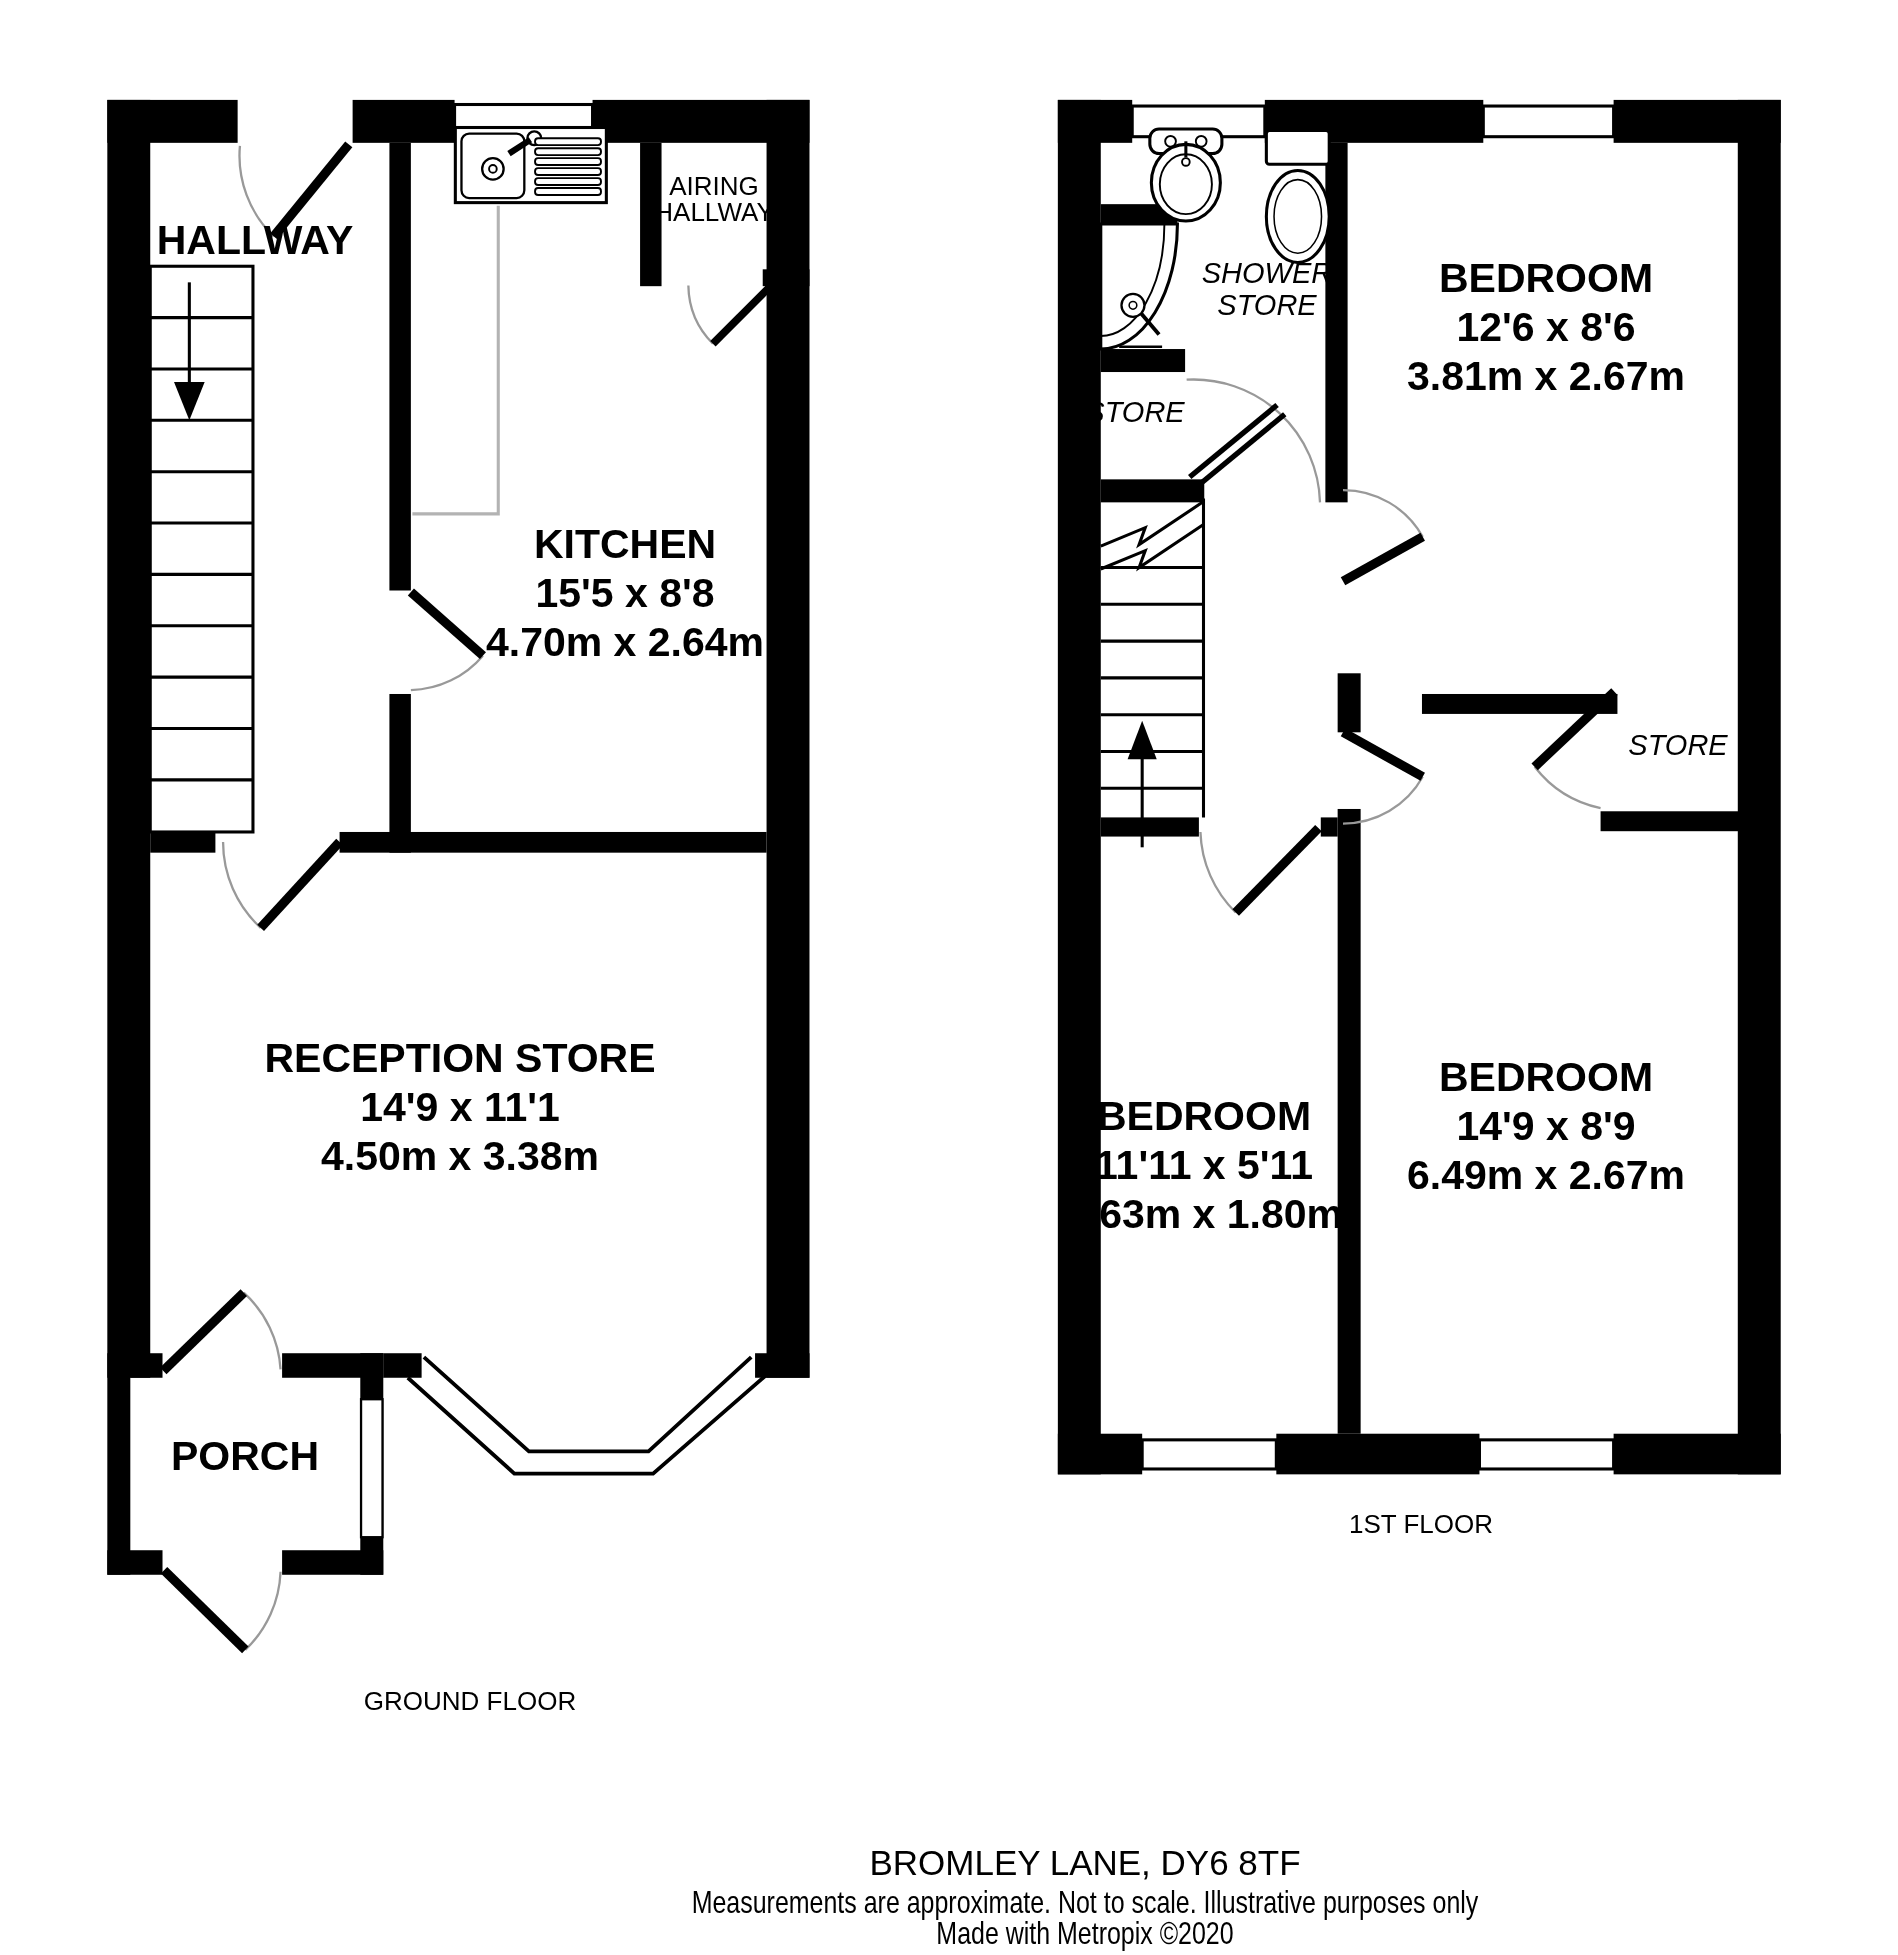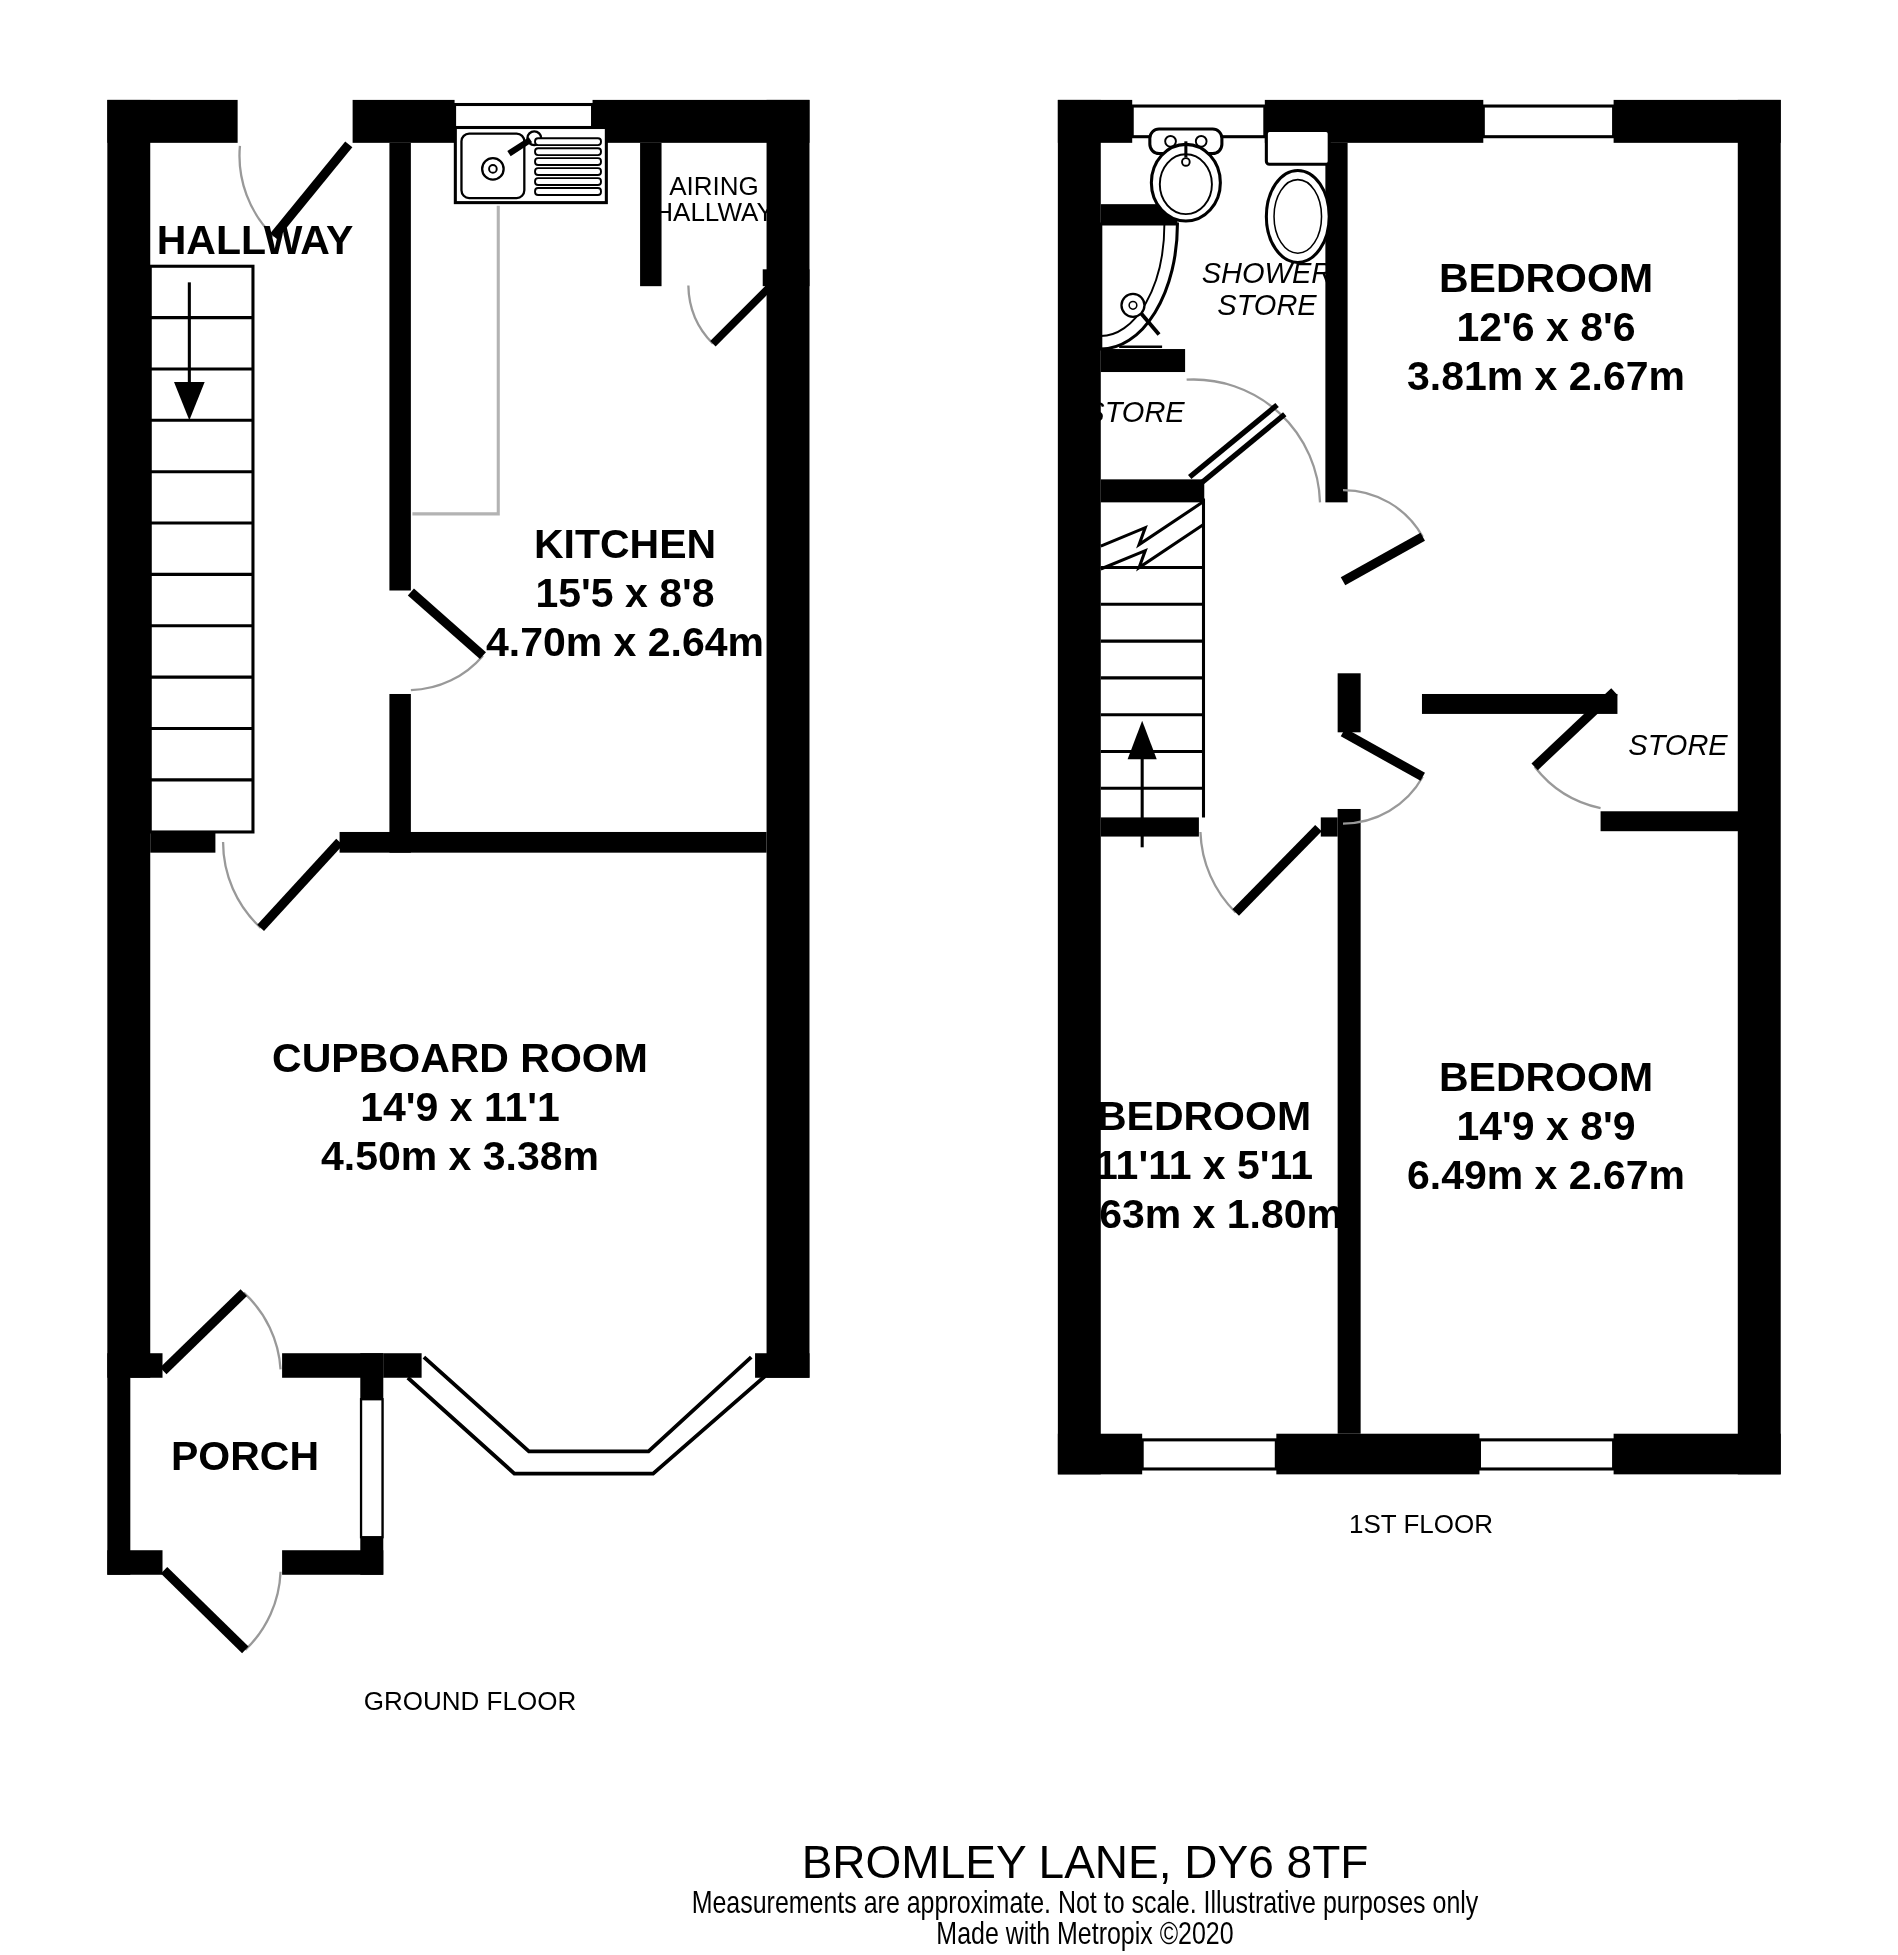--- a/index.html
+++ b/index.html
@@ -4,21 +4,21 @@
 <style>
   html,body{margin:0;padding:0;background:#ffffff;}
   #page{position:relative;width:1898px;height:1956px;background:#ffffff;overflow:hidden;
         font-family:"Liberation Sans","DejaVu Sans",sans-serif;color:#000;}
   #plan-svg{position:absolute;left:0;top:0;}
   .lbl{position:absolute;transform:translate(-50%,-50%);white-space:nowrap;text-align:center;line-height:1;}
   .room-lbl{font-weight:bold;font-size:41px;letter-spacing:0px;}
   .small-lbl{font-size:29px;font-style:italic;}
   .tiny-lbl{font-size:26px;}
   .floor-lbl{font-size:26px;}
-  .footer-main{font-size:46px;}
+  .footer-main{font-size:35px;}
   .footer-cond{font-size:32px;transform:translate(-50%,-50%) scaleX(0.78);}
 </style>
 </head>
 <body>
 
 <div id="page">
 
 <svg id="plan-svg" width="1898" height="1956" viewBox="0 0 2476 2551">
 
   <g>
@@ -232,21 +232,21 @@
     </g>
   </g>
 </svg>
 
 <div class="lbl room-lbl" style="left:255px;top:240px">HALLWAY</div>
 <div class="lbl room-lbl" style="left:625px;top:544px">KITCHEN</div>
 <div class="lbl room-lbl" style="left:625px;top:593px">15'5 x 8'8</div>
 <div class="lbl room-lbl" style="left:625px;top:642px">4.70m x 2.64m</div>
 <div class="lbl tiny-lbl" style="left:714px;top:186px">AIRING</div>
 <div class="lbl tiny-lbl" style="left:714px;top:212px">HALLWAY</div>
-<div class="lbl room-lbl" style="left:460px;top:1058px">CUPBOARD ROOM</div>
+<div class="lbl room-lbl" style="left:460px;top:1058px">RECEPTION STORE</div>
 <div class="lbl room-lbl" style="left:460px;top:1107px">14'9 x 11'1</div>
 <div class="lbl room-lbl" style="left:460px;top:1156px">4.50m x 3.38m</div>
 <div class="lbl room-lbl" style="left:245px;top:1456px">PORCH</div>
 <div class="lbl floor-lbl" style="left:470px;top:1701px">GROUND FLOOR</div>
 
 <div class="lbl small-lbl" style="left:1267px;top:273px">SHOWER</div>
 <div class="lbl small-lbl" style="left:1267px;top:305px">STORE</div>
 <div class="lbl small-lbl" style="left:1135px;top:412px">STORE</div>
 <div class="lbl small-lbl" style="left:1678px;top:745px">STORE</div>
 <div class="lbl room-lbl" style="left:1546px;top:278px">BEDROOM</div>

